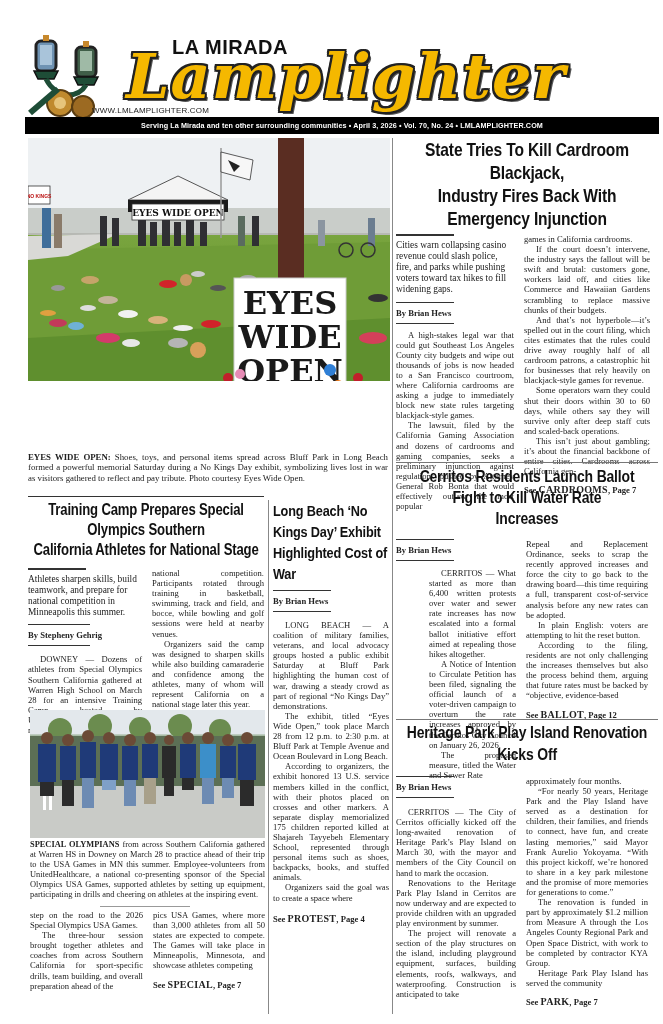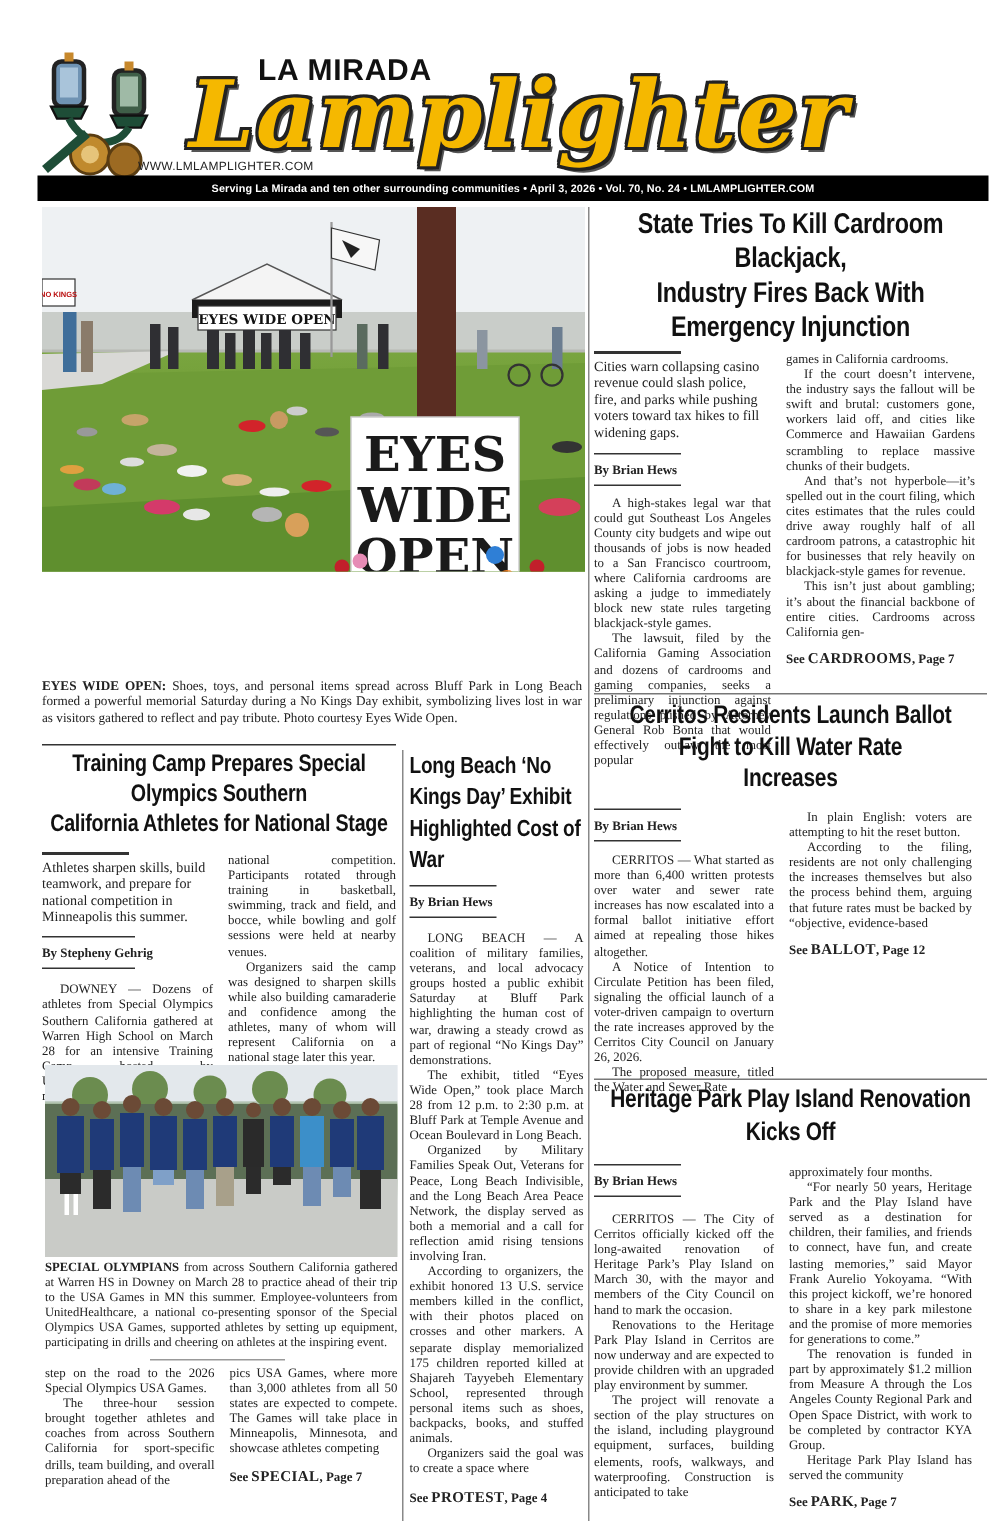--- a/index.html
+++ b/index.html
@@ -177,47 +177,49 @@
       <div class="body-text" style="margin-top:6px;">
         <p>A high-stakes legal war that could gut Southeast Los Angeles County city budgets and wipe out thousands of jobs is now headed to a San Francisco courtroom, where California cardrooms are asking a judge to immediately block new state rules targeting blackjack-style games.</p>
         <p>The lawsuit, filed by the California Gaming Association and dozens of cardrooms and gaming companies, seeks a preliminary injunction against regulations pushed by Attorney General Rob Bonta that would effectively outlaw the most popular</p>
       </div>
     </div>
     <div style="width:126px;">
       <div class="body-text">
         <p style="text-indent:0">games in California cardrooms.</p>
         <p>If the court doesn’t intervene, the industry says the fallout will be swift and brutal: customers gone, workers laid off, and cities like Commerce and Hawaiian Gardens scrambling to replace massive chunks of their budgets.</p>
         <p>And that’s not hyperbole—it’s spelled out in the court filing, which cites estimates that the rules could drive away roughly half of all cardroom patrons, a catastrophic hit for businesses that rely heavily on blackjack-style games for revenue.</p>
+        <p>Some operators warn they could shut their doors within 30 to 60 days, while others say they will survive only after deep staff cuts and scaled-back operations.</p>
         <p>This isn’t just about gambling; it’s about the financial backbone of entire cities. Cardrooms across California gen-</p>
       </div>
       <div class="jump" style="margin-top:8px;">
         <span>See </span><span class="cap">CARDROOMS</span><span>, Page 7</span>
       </div>
     </div>
   </div>
 </article>
 
 <div class="hline" style="left:396px; top:462px; width:262px;"></div>
 
 <article style="position:absolute; left:396px; top:466px; width:262px;">
   <div class="hl" style="font-size:17px; line-height:21px; text-align:center;">
     <div>Cerritos Residents Launch Ballot</div>
     <div>Fight to Kill Water Rate Increases</div>
   </div>
   <div style="display:flex; gap:10px; margin-top:10px;">
     <div style="width:120px;">
       <div class="byline">By Brian Hews</div>
-      <div class="body-text" style="margin-top:7px;">
+      <div class="body-text" style="margin-top:7px;margin-left:33px;">
         <p>CERRITOS — What started as more than 6,400 written protests over water and sewer rate increases has now escalated into a formal ballot initiative effort aimed at repealing those hikes altogether.</p>
         <p>A Notice of Intention to Circulate Petition has been filed, signaling the official launch of a voter-driven campaign to overturn the rate increases approved by the Cerritos City Council on January 26, 2026.</p>
         <p>The proposed measure, titled the Water and Sewer Rate</p>
       </div>
     </div>
     <div style="width:122px;">
       <div class="body-text">
+        <p style="text-indent:0">Repeal and Replacement Ordinance, seeks to scrap the recently approved increases and force the city to go back to the drawing board—this time requiring a full, transparent cost-of-service analysis before any new rates can be adopted.</p>
         <p>In plain English: voters are attempting to hit the reset button.</p>
         <p>According to the filing, residents are not only challenging the increases themselves but also the process behind them, arguing that future rates must be backed by “objective, evidence-based</p>
       </div>
       <div class="jump" style="margin-top:8px;">
         <span>See </span><span class="cap">BALLOT</span><span>, Page 12</span>
       </div>
     </div>
   </div>
 </article>
 
@@ -360,21 +362,20 @@
   <div class="hl" style="font-size:15.5px; line-height:21px; text-align:left; transform-origin:left top; width:140px;">
     <div>Long Beach ‘No</div>
     <div>Kings Day’ Exhibit</div>
     <div>Highlighted Cost of War</div>
   </div>
   <div style="margin-top:6px;">
     <div class="byline">By Brian Hews</div>
     <div class="body-text" style="margin-top:8px;">
       <p>LONG BEACH — A coalition of military families, veterans, and local advocacy groups hosted a public exhibit Saturday at Bluff Park highlighting the human cost of war, drawing a steady crowd as part of regional “No Kings Day” demonstrations.</p>
       <p>The exhibit, titled “Eyes Wide Open,” took place March 28 from 12 p.m. to 2:30 p.m. at Bluff Park at Temple Avenue and Ocean Boulevard in Long Beach.</p>
-      <p>Organized by Military Families Speak Out, Veterans for Peace, Long Beach Indivisible, and the Long Beach Area Peace Network, the display served as both a memorial and a call for reflection amid rising tensions involving Iran.</p>
       <p>According to organizers, the exhibit honored 13 U.S. service members killed in the conflict, with their photos placed on crosses and other markers. A separate display memorialized 175 children reported killed at Shajareh Tayyebeh Elementary School, represented through personal items such as shoes, backpacks, books, and stuffed animals.</p>
       <p>Organizers said the goal was to create a space where</p>
     </div>
     <div class="jump" style="margin-top:10px;">
       <span>See </span><span class="cap">PROTEST</span><span>, Page 4</span>
     </div>
   </div>
 </article>
 
 </body></html>

